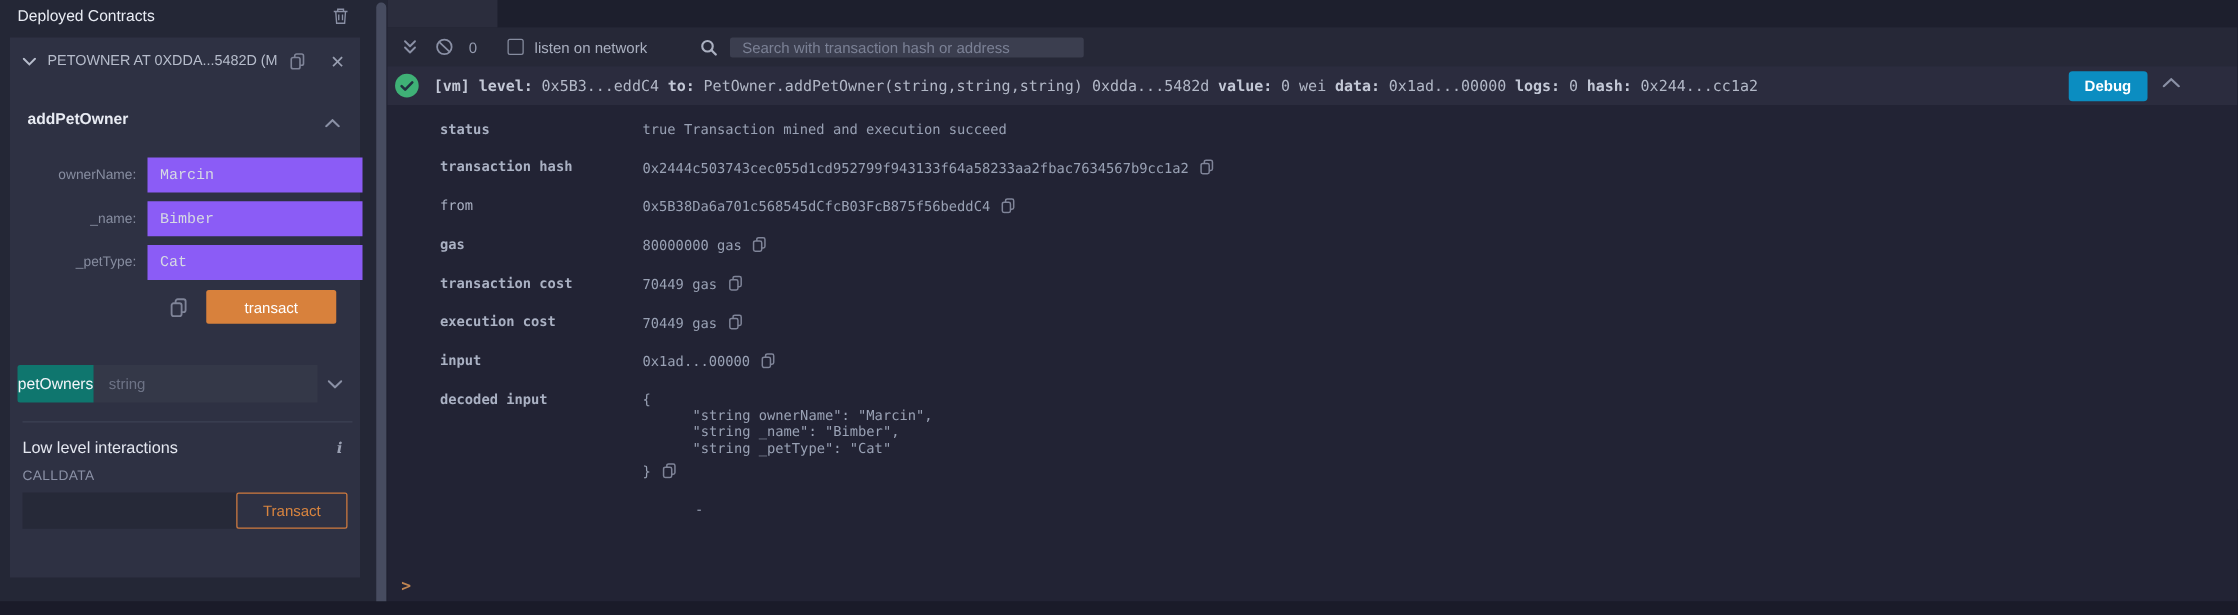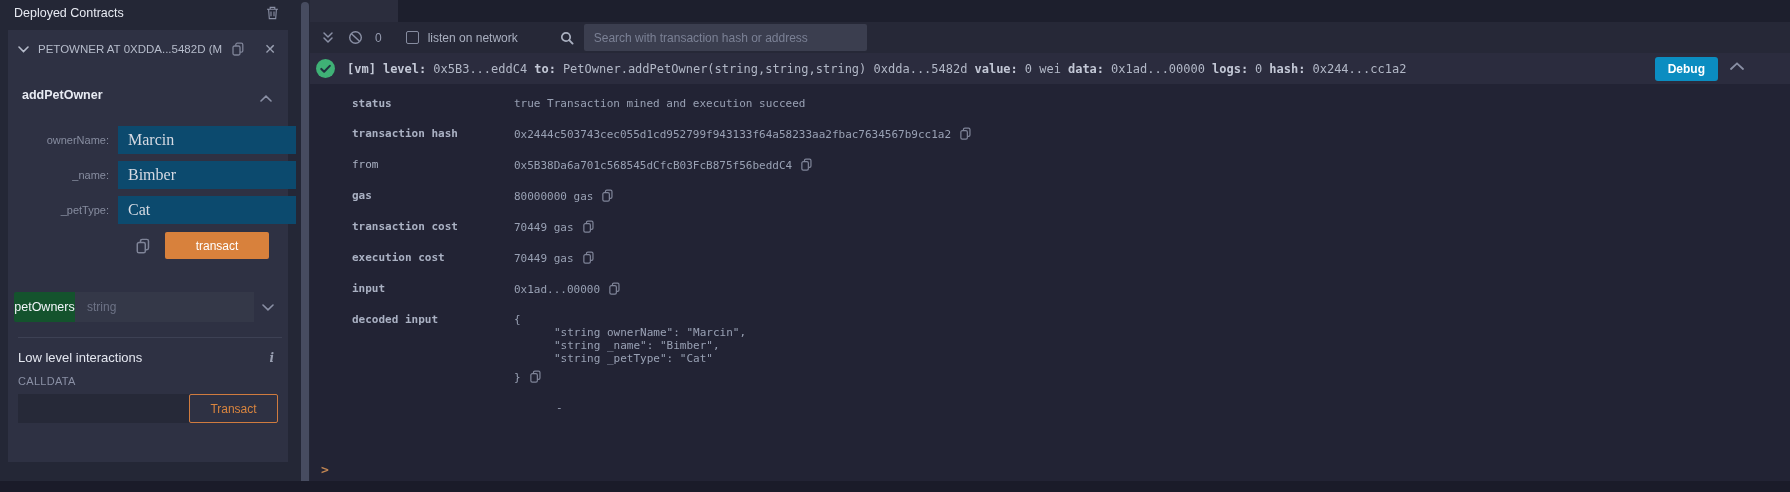--- a/index.html
+++ b/index.html
@@ -20,26 +20,26 @@
   .card-label{flex:1;font-size:11.5px;color:#b6bccb;white-space:nowrap;overflow:hidden}
   .close-x{font-size:14px;color:#9aa0b2;line-height:1;margin:0 2px 0 10px;cursor:default}
 
   .fn-section{padding:22px 14px 0 14px}
   .fn-head{display:flex;align-items:flex-end}
   .fn-name{font-size:12.5px;font-weight:bold;color:#e8ebf3}
   .fn-head .chev{margin-left:auto;margin-right:2px}
   .fields{margin-top:24px}
   .frow{display:flex;align-items:center;margin-bottom:7px}
   .flabel{width:96px;text-align:right;padding-right:9px;font-size:11px;color:#878da0;flex:none}
-  .finput{flex:1;height:28px;background:#0c4a6e;border:0;outline:none;color:#d6dae3;font-size:16px;padding:0 10px;font-family:Liberation Serif, serif}
+  .finput{flex:1;height:28px;background:#8b5cf6;border:0;outline:none;color:#d6dae3;font-size:12px;padding:0 10px;font-family:Liberation Mono, monospace}
   .transact-row{display:flex;justify-content:flex-end;align-items:center;gap:14px;margin-top:8px;padding-right:5px}
   .btn-transact{width:104px;height:27px;background:#d8813c;border:0;color:#fff;font-size:12px;border-radius:2px;font-family:"Liberation Sans",sans-serif}
 
   .getter-row{display:flex;align-items:center;margin:33px 14px 0 6px}
-  .btn-getter{width:104px;height:30px;background:#14532d;border:0;color:#f2f5f9;font-size:12.5px;border-radius:2px 0 0 2px;font-family:"Liberation Sans",sans-serif}
+  .btn-getter{width:104px;height:30px;background:#0f766e;border:0;color:#f2f5f9;font-size:12.5px;border-radius:2px 0 0 2px;font-family:"Liberation Sans",sans-serif}
   .getter-input{flex:1;height:30px;background:#343848;border:0;outline:none;color:#d6dae3;font-size:12px;padding:0 12px;font-family:"Liberation Sans",sans-serif}
   .getter-input::placeholder{color:#6d7386}
   .getter-row .chev{margin-left:8px}
 
   .sb-divider{border:0;border-top:1px solid #3d4154;margin:15px 6px 0 10px}
   .lowlevel{padding:12px 10px 0 10px}
   .ll-head{display:flex;align-items:center}
   .ll-title{font-size:13px;color:#e4e7f0}
   .ll-info{margin-left:auto;margin-right:4px;color:#9aa0b2;font-family:"DejaVu Serif",serif;font-size:12px;font-weight:bold;font-style:italic}
   .ll-calldata{margin-top:10px;font-size:11px;color:#8a90a5;letter-spacing:.3px}
@@ -54,21 +54,21 @@
   
   .main{position:absolute;left:310px;right:0;top:0;bottom:0;background:#222334;font-family:"DejaVu Sans Mono",monospace}
   .topband{position:absolute;left:0;right:0;top:0;height:22px;background:#1d1f2d}
   .toptab{position:absolute;left:0;top:0;width:88px;height:22px;background:#2b2d3d}
   .term-header{position:absolute;left:0;right:0;top:22px;height:31px;background:#262837;display:flex;align-items:center;padding:0 12px;font-family:"Liberation Sans",sans-serif}
   .term-header .hgap{width:14px;flex:none}
   .tx-count{font-size:12px;color:#969cb0;margin:0 0 0 12px}
   .chk{width:13px;height:13px;border:1px solid #878da0;border-radius:2px;background:transparent;margin-left:24px;flex:none}
   .listen-label{font-size:12px;color:#aab0c0;margin-left:9px;white-space:nowrap}
   .search-icon{margin-left:42px}
-  .search-input{width:283px;height:27px;background:#3b3e4f;border:0;outline:none;border-radius:2px;margin-left:10px;padding:0 10px;font-size:12px;color:#cfd3dd;font-family:"Liberation Sans",sans-serif}
+  .search-input{width:283px;height:16px;background:#3b3e4f;border:0;outline:none;border-radius:2px;margin-left:10px;padding:0 10px;font-size:12px;color:#cfd3dd;font-family:"Liberation Sans",sans-serif}
   .search-input::placeholder{color:#7b8195}
 
   .summary-row{position:absolute;left:0;right:0;top:53px;height:31px;background:#2b2c3e;display:flex;align-items:center;padding-left:5px}
   .check-badge{flex:none;margin-right:11px}
   .summary-text{display:flex;gap:7px;font-size:12px;color:#b2b8c7;white-space:nowrap}
   .summary-text .k{font-weight:bold;color:#c3c8d6}
   .btn-debug{position:absolute;right:72px;top:4px;height:24px;padding:0 13px;background:#0b8dc1;border:0;border-radius:3px;color:#fff;font-size:12px;font-weight:bold;font-family:"Liberation Sans",sans-serif}
   .summary-chev{position:absolute;right:46px;top:9px}
 
   .rows{position:absolute;left:0;right:0;top:84px;padding-top:13px;font-size:11px;line-height:13px;color:#99a1b4}

